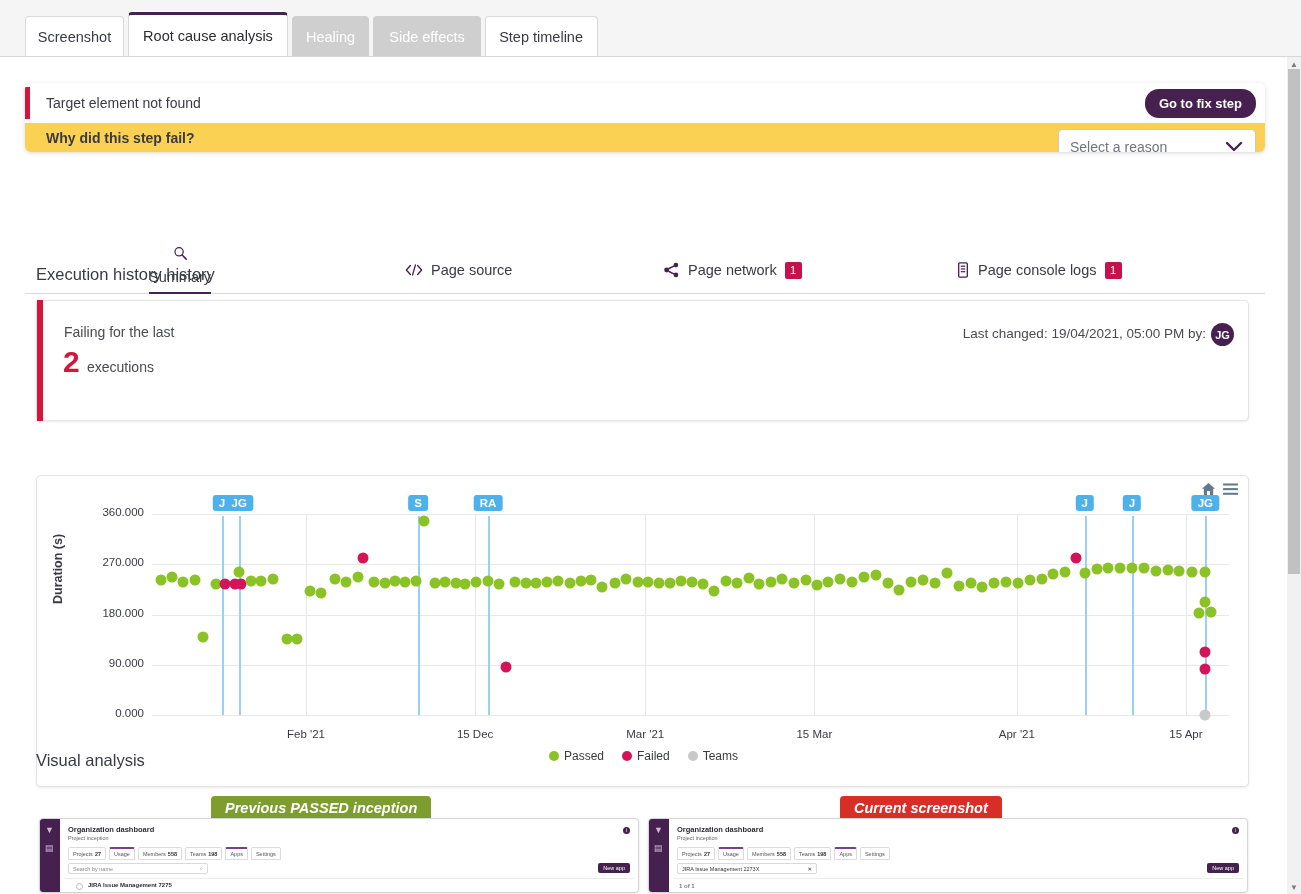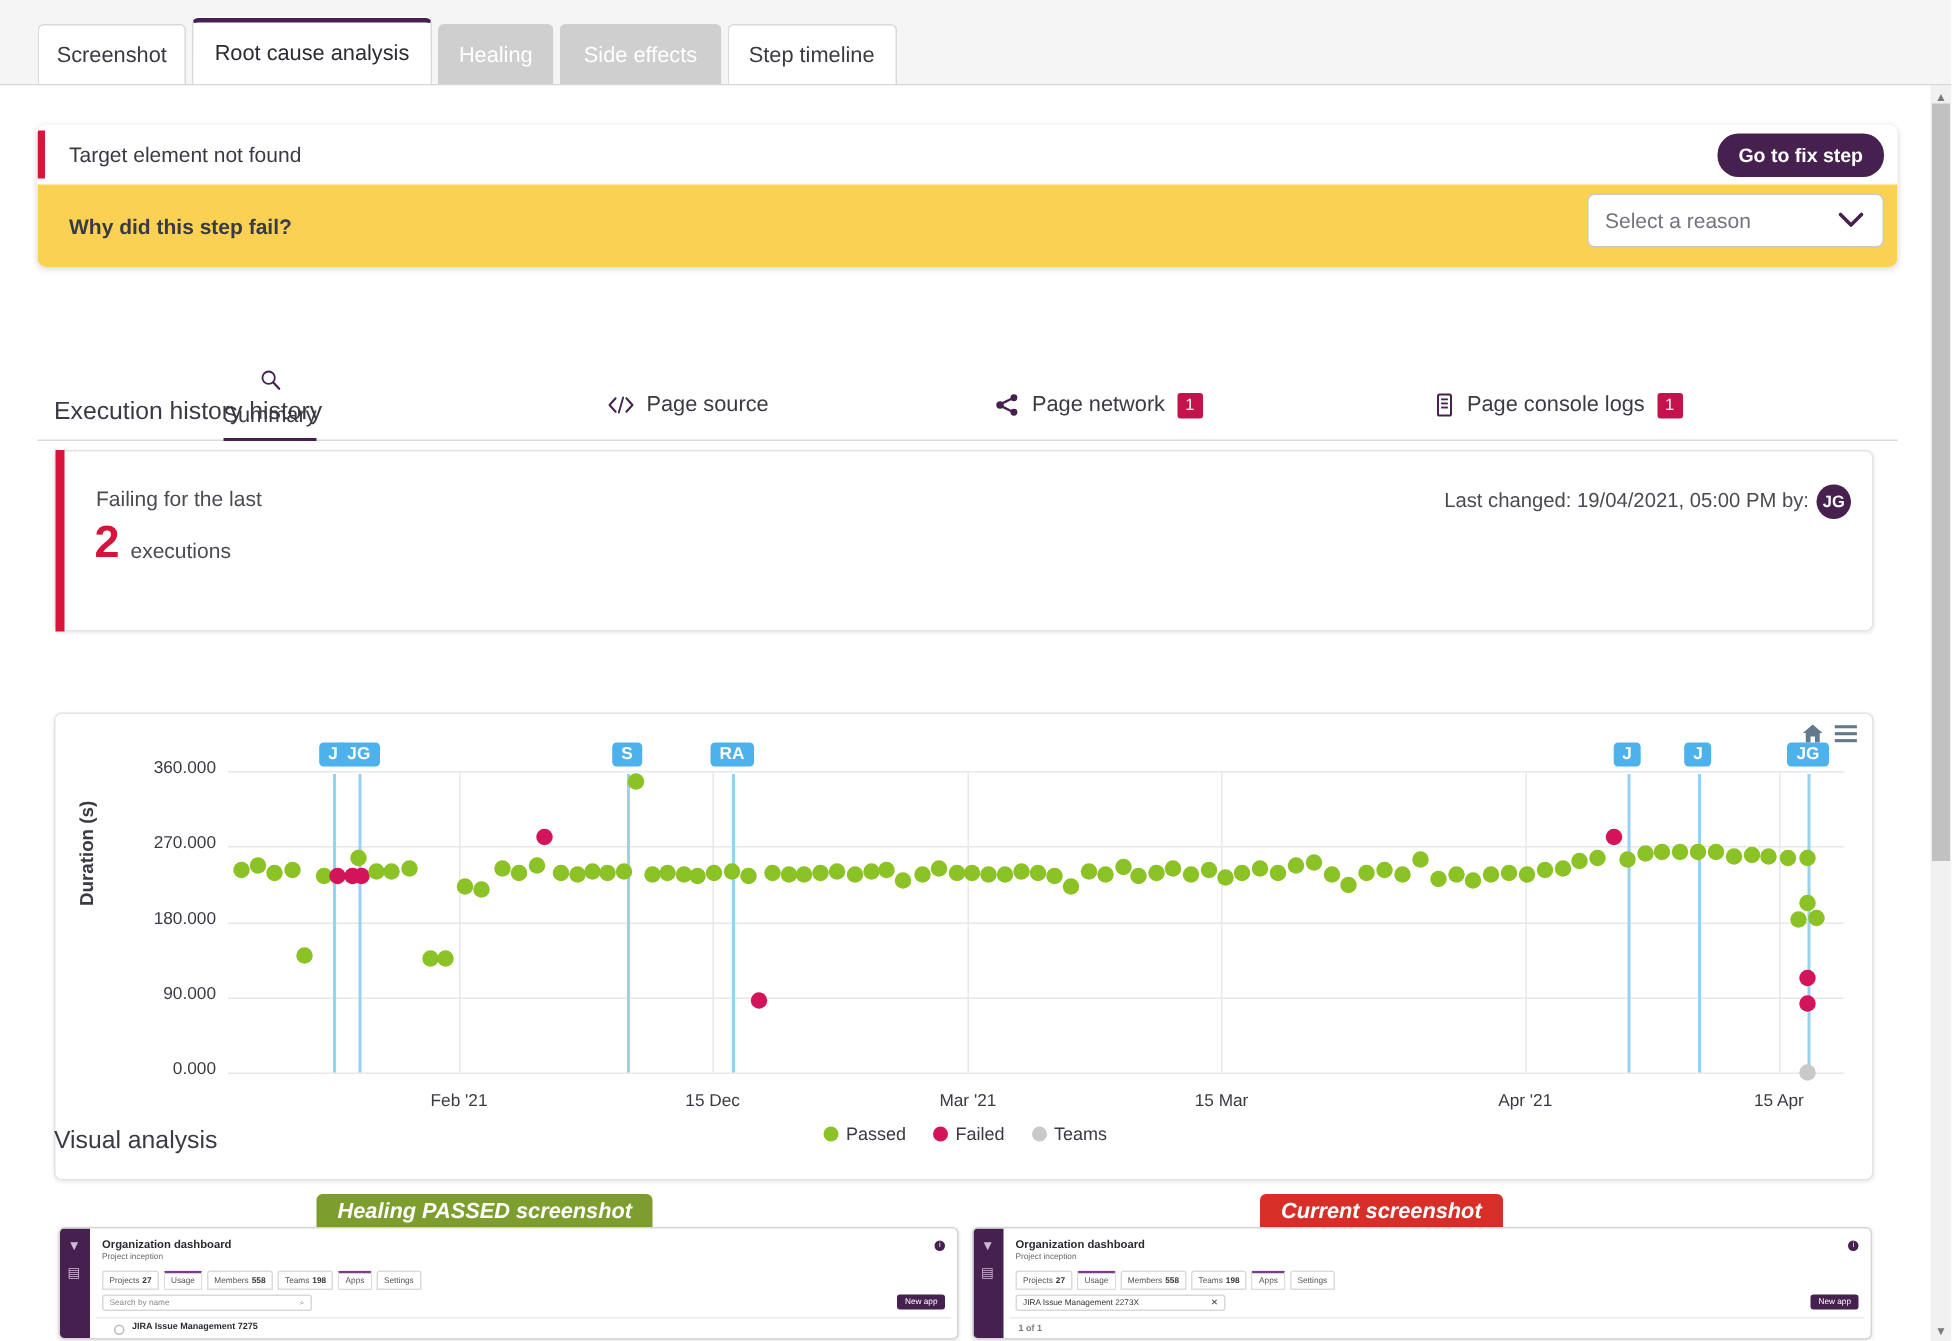--- a/index.html
+++ b/index.html
@@ -58,21 +58,21 @@
     position:absolute; left:0; top:4px; width:5px; height:32px; background:#d7143a;
   }
   .alert-title{ margin-left:21px; font-size:14px; color:#3a3a44; }
   .fix-btn{
     position:absolute; right:9px; top:6px;
     background:#46204f; color:#fff; font-size:13px; font-weight:bold;
     border:none; border-radius:14px; padding:7px 14px; cursor:pointer;
     font-family:"Liberation Sans", sans-serif;
   }
   .alert-bottom{
-    position:relative; height:55px; background:#fbd153;
+    position:relative; height:29px; background:#fbd153;
     display:flex; align-items:center;
   }
   .alert-q{ margin-left:21px; font-size:14px; font-weight:bold; color:#3a3a44; }
   .reason-select{
     position:absolute; right:9px; top:6px; width:198px; height:36px;
     background:#fff; border:1px solid #c9c9c9; border-radius:5px;
     display:flex; align-items:center; cursor:pointer;
   }
   .reason-select .ph{ margin-left:11px; font-size:14px; color:#73737d; }
   .reason-select .chev{ position:absolute; right:12px; top:10px; }
@@ -463,21 +463,21 @@
             <span>Failed</span>
           </span><span class="k">
             <i style="background: rgb(201, 201, 201);"></i>
             <span>Teams</span>
           </span></div>
       </div>
   </div>
 
   <div class="section-h" style="left:36px;top:694px;">Visual analysis</div>
 
-  <div class="ribbon prev" style="left:211px;top:739px;">Healing PASSED screenshot</div>
+  <div class="ribbon prev" style="left:211px;top:739px;">Previous PASSED inception</div>
   <div class="ribbon curr" style="left:840px;top:739px;">Current screenshot</div>
 
   <div class="mini" style="left:39px;top:761px;">
     <div class="msidebar"></div>
     <div class="msb-i" style="top:6px;">▼</div>
     <div class="msb-i" style="top:24px;">▤</div>
     <div class="mtitle">Organization dashboard</div>
     <div class="msub">Project inception</div>
     <div class="minfo">i</div>
     <div class="mtabs">

